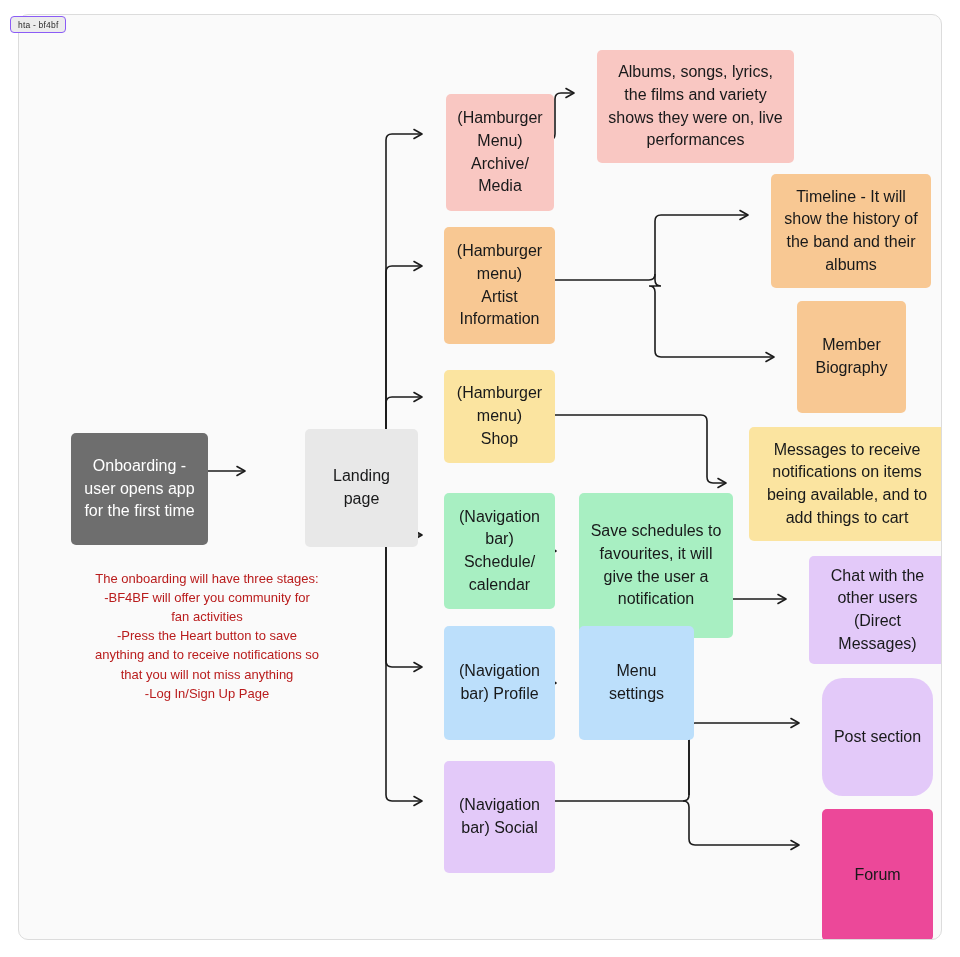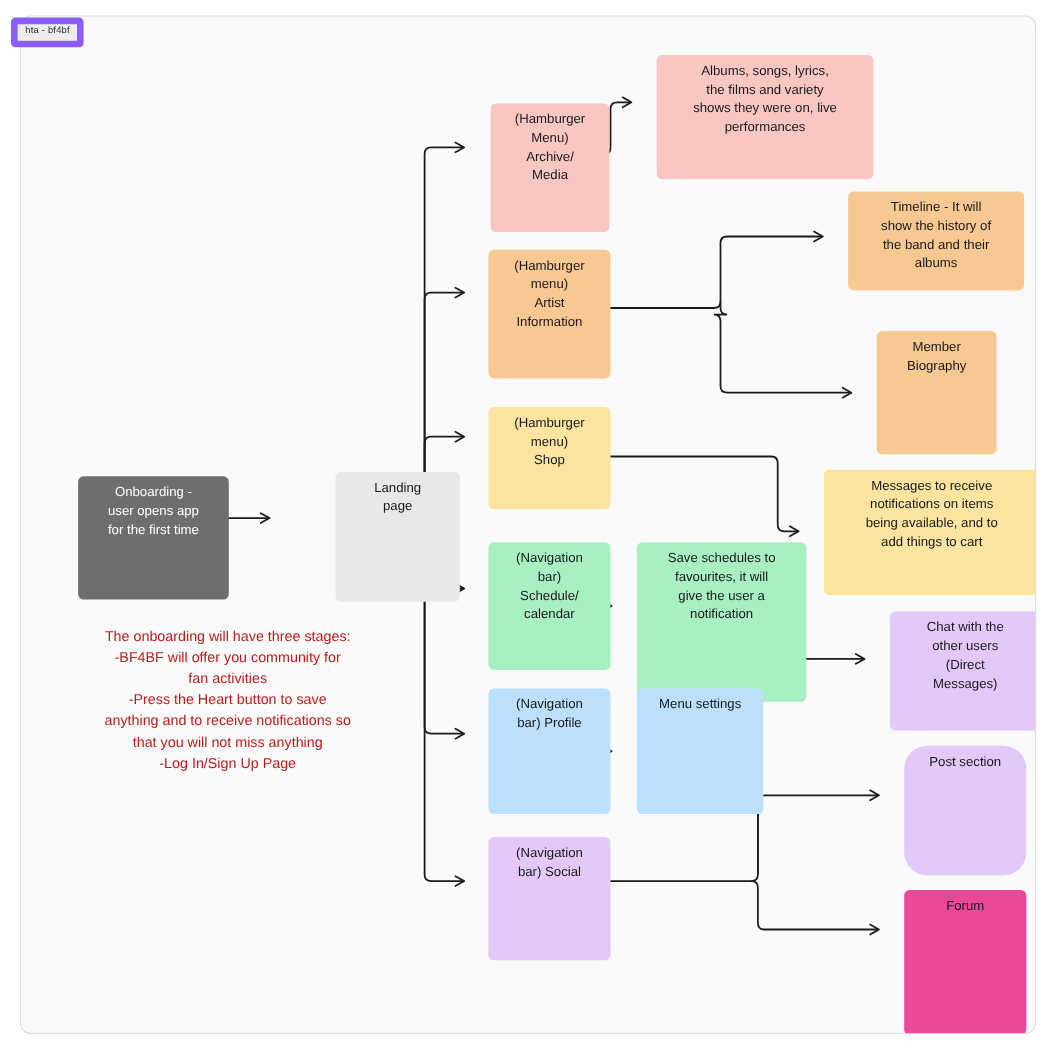--- a/index.html
+++ b/index.html
@@ -17,22 +17,23 @@
     overflow: hidden;
   }
   
   #tab-chip {
     position: absolute;
     left: 10px;
     top: 16px;
     height: 15px;
     padding: 0 7px;
     display: flex;
+    align-items: center;
     background: #ececec;
-    border: 6px solid #8b5cf6;
+    border: 1px solid #8b5cf6;
     border-radius: 4px;
     font-size: 8.5px;
     color: #2b2b2b;
     letter-spacing: 0.2px;
     white-space: nowrap;
     z-index: 40;
   }
   
   #canvas-card {
     position: absolute;
@@ -49,25 +50,25 @@
     position: absolute;
     left: 0; top: 0;
     width: 922px;
     height: 924px;
   }
   
   .node {
     position: absolute;
     box-sizing: border-box;
     display: flex;
-    align-items: flex-start;
+    align-items: center;
     justify-content: center;
     text-align: center;
     border-radius: 5px;
-    font-size: 12px;
+    font-size: 16px;
     line-height: 1.42;
     color: #18191a;
     padding: 6px 9px;
     white-space: pre-line;
     z-index: 10;
   }
   
   .annotation {
     position: absolute;
     font-size: 13px;
@@ -189,21 +190,21 @@
 Archive/
 Media</span></div>
           <div class="node" style="left: 578px; top: 35px; width: 197px; height: 113px; background: rgb(249, 199, 194); color: rgb(24, 25, 26);"><span>Albums, songs, lyrics,
 the films and variety
 shows they were on, live
 performances</span></div>
           <div class="node" style="left: 425px; top: 212px; width: 111px; height: 117px; background: rgb(248, 200, 147); color: rgb(24, 25, 26);"><span>(Hamburger
 menu)
 Artist
 Information</span></div>
-          <div class="node" style="left: 752px; top: 159px; width: 160px; height: 90px; background: rgb(248, 200, 147); color: rgb(24, 25, 26);"><span>Timeline - It will
+          <div class="node" style="left: 752px; top: 159px; width: 160px; height: 114px; background: rgb(248, 200, 147); color: rgb(24, 25, 26);"><span>Timeline - It will
 show the history of
 the band and their
 albums</span></div>
           <div class="node" style="left: 778px; top: 286px; width: 109px; height: 112px; background: rgb(248, 200, 147); color: rgb(24, 25, 26);"><span>Member
 Biography</span></div>
           <div class="node" style="left: 425px; top: 355px; width: 111px; height: 93px; background: rgb(251, 228, 160); color: rgb(24, 25, 26);"><span>(Hamburger
 menu)
 Shop</span></div>
           <div class="node" style="left: 730px; top: 412px; width: 196px; height: 114px; background: rgb(251, 228, 160); color: rgb(24, 25, 26);"><span>Messages to receive
 notifications on items

